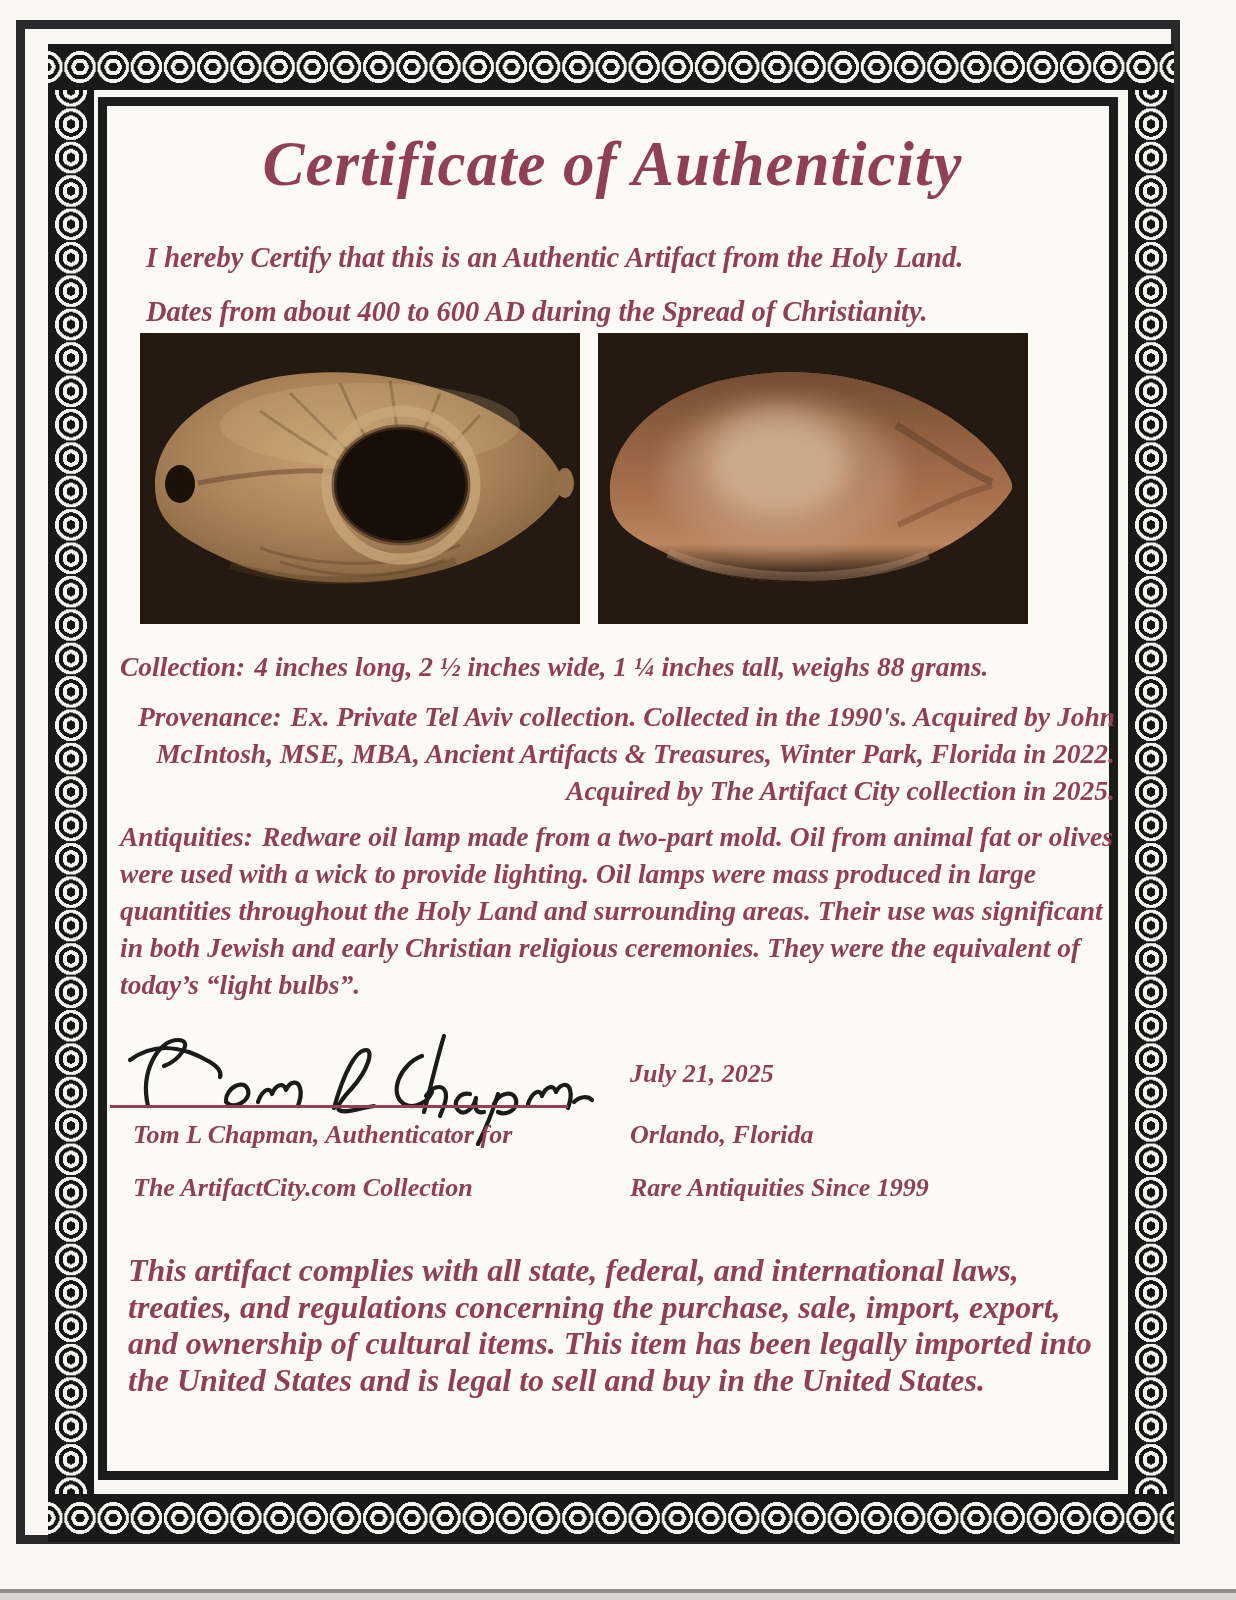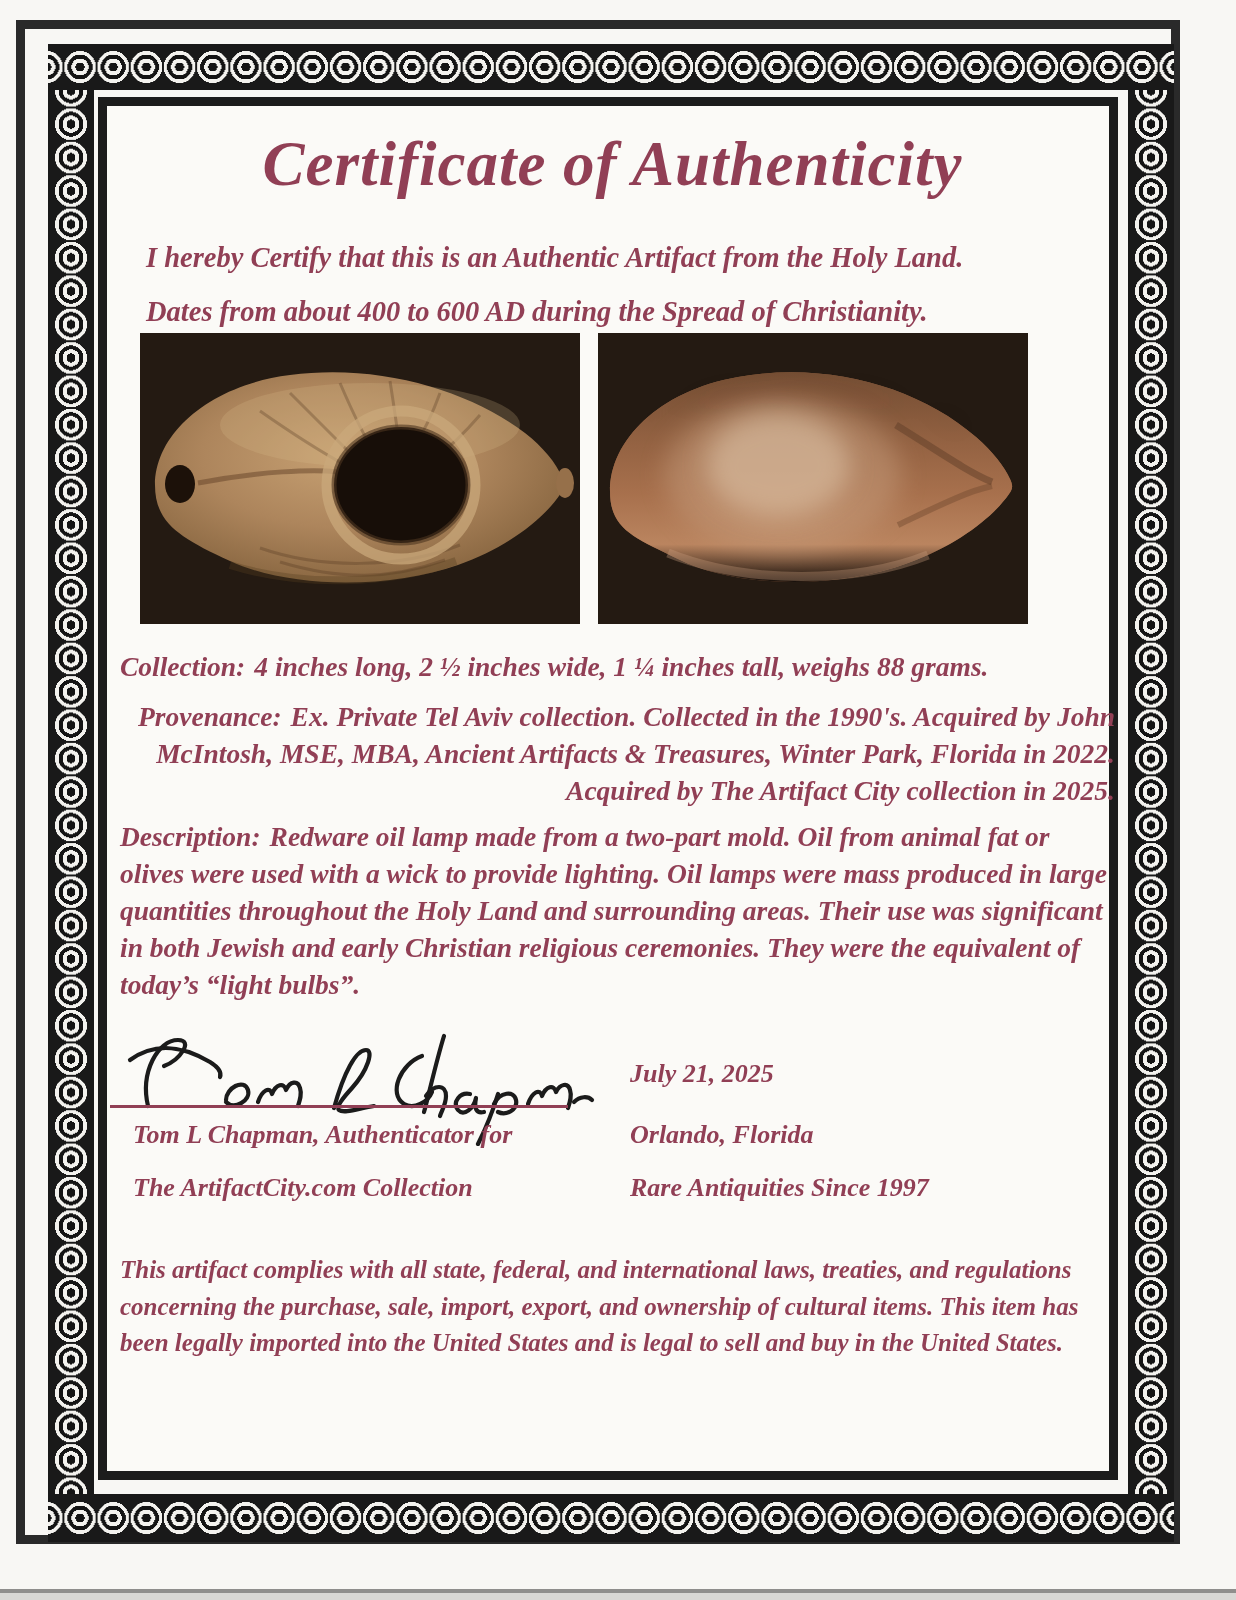--- a/index.html
+++ b/index.html
@@ -43,21 +43,21 @@
     position:absolute;left:107px;top:128px;width:1011px;margin:0;
     text-align:center;font-size:63px;letter-spacing:1px;
   }
   .intro{position:absolute;left:133px;width:985px;margin:13px;font-size:28.5px;line-height:34px;}
   .intro1{top:228px;} .intro2{top:282px;}
   .para{position:absolute;left:120px;width:995px;margin:0;font-size:27.5px;line-height:37px;}
   .para .label{margin-right:9px;}
   .p-dimensions{top:648px;}
   .p-provenance{top:698px;text-align:right;}
   .p-description{top:818px;}
-  .p-legal{position:absolute;left:120px;top:1252px;width:990px;margin:0;font-size:25px;line-height:36.5px;}
+  .p-legal{position:absolute;left:128px;top:1252px;width:990px;margin:0;font-size:32px;line-height:36.5px;}
 
   
   .photos{position:absolute;left:140px;top:333px;display:flex;gap:18px;}
   .photo{margin:0;padding:0;line-height:0;}
 
   
   .sig-svg{position:absolute;left:118px;top:1014px;}
   .sig-rule{position:absolute;left:110px;top:1105px;width:458px;height:3px;background:#913f55;}
   .sig-line{position:absolute;margin:0;font-size:26px;}
   .sig-name-line{left:133px;top:1120px;}
@@ -150,21 +150,21 @@
     </figure>
   </div>
 
   <p class="para maroon p-dimensions">
     <b class="label">Collection:</b><span>4 inches long, 2 ½ inches wide, 1 ¼ inches tall, weighs 88 grams.</span>
   </p>
   <p class="para maroon p-provenance">
     <b class="label">Provenance:</b><span>Ex. Private Tel Aviv collection. Collected in the 1990's. Acquired by John McIntosh, MSE, MBA, Ancient Artifacts &amp; Treasures, Winter Park, Florida in 2022. Acquired by The Artifact City collection in 2025.</span>
   </p>
   <p class="para maroon p-description">
-    <b class="label">Description:</b><span>Redware oil lamp made from a two-part mold. Oil from animal fat or olives were used with a wick to provide lighting. Oil lamps were mass produced in large quantities throughout the Holy Land and surrounding areas. Their use was significant in both Jewish and early Christian religious ceremonies. They were the equivalent of today’s “light bulbs”.</span>
+    <b class="label">Antiquities:</b><span>Redware oil lamp made from a two-part mold. Oil from animal fat or olives were used with a wick to provide lighting. Oil lamps were mass produced in large quantities throughout the Holy Land and surrounding areas. Their use was significant in both Jewish and early Christian religious ceremonies. They were the equivalent of today’s “light bulbs”.</span>
   </p>
 
   <svg class="sig-svg" width="480" height="132" viewBox="0 0 480 132" role="img" aria-label="Tom L Chapman">
     <g stroke="#1b1b1b" stroke-width="4.2" fill="none" stroke-linecap="round" stroke-linejoin="round">
       <path d="M30,92 C22,58 40,26 60,26 C76,26 62,46 46,52"></path>
       <path d="M12,46 C40,26 68,34 92,48 C100,53 104,58 102,63"></path>
       <path d="M108,86 C108,74 126,64 130,76 C133,87 116,96 108,88"></path>
       <path d="M140,88 C144,76 152,72 154,80 C158,70 166,68 168,76 C172,67 180,66 182,74 C184,80 182,86 180,92"></path>
       <path d="M216,94 C226,58 238,36 248,36 C256,36 250,56 234,74 C224,85 218,93 221,96 C226,100 242,94 256,92"></path>
       <path d="M304,42 C282,50 270,80 286,90 C296,96 310,88 314,78"></path>
@@ -175,17 +175,17 @@
       <path d="M376,90 C382,78 396,76 398,86 C400,96 388,102 380,98"></path>
       <path d="M410,90 C414,78 422,74 424,82 C428,72 436,70 438,78 C442,70 450,68 452,76 C454,82 452,88 450,94"></path>
       <path d="M456,88 C462,82 470,82 474,86"></path>
     </g>
   </svg>
   <div class="sig-rule"></div>
   <p class="sig-line maroon sig-org-line">The ArtifactCity.com Collection</p>
   <p class="sig-line maroon sig-name-line">Tom L Chapman, Authenticator for</p>
   <p class="sig-line maroon sig-date">July 21, 2025</p>
   <p class="sig-line maroon sig-location">Orlando, Florida</p>
-  <p class="sig-line maroon sig-tagline">Rare Antiquities Since 1997</p>
+  <p class="sig-line maroon sig-tagline">Rare Antiquities Since 1999</p>
 
   <p class="p-legal maroon">This artifact complies with all state, federal, and international laws, treaties, and regulations concerning the purchase, sale, import, export, and ownership of cultural items. This item has been legally imported into the United States and is legal to sell and buy in the  United States.</p>
 
 </div>
 
 </body></html>

